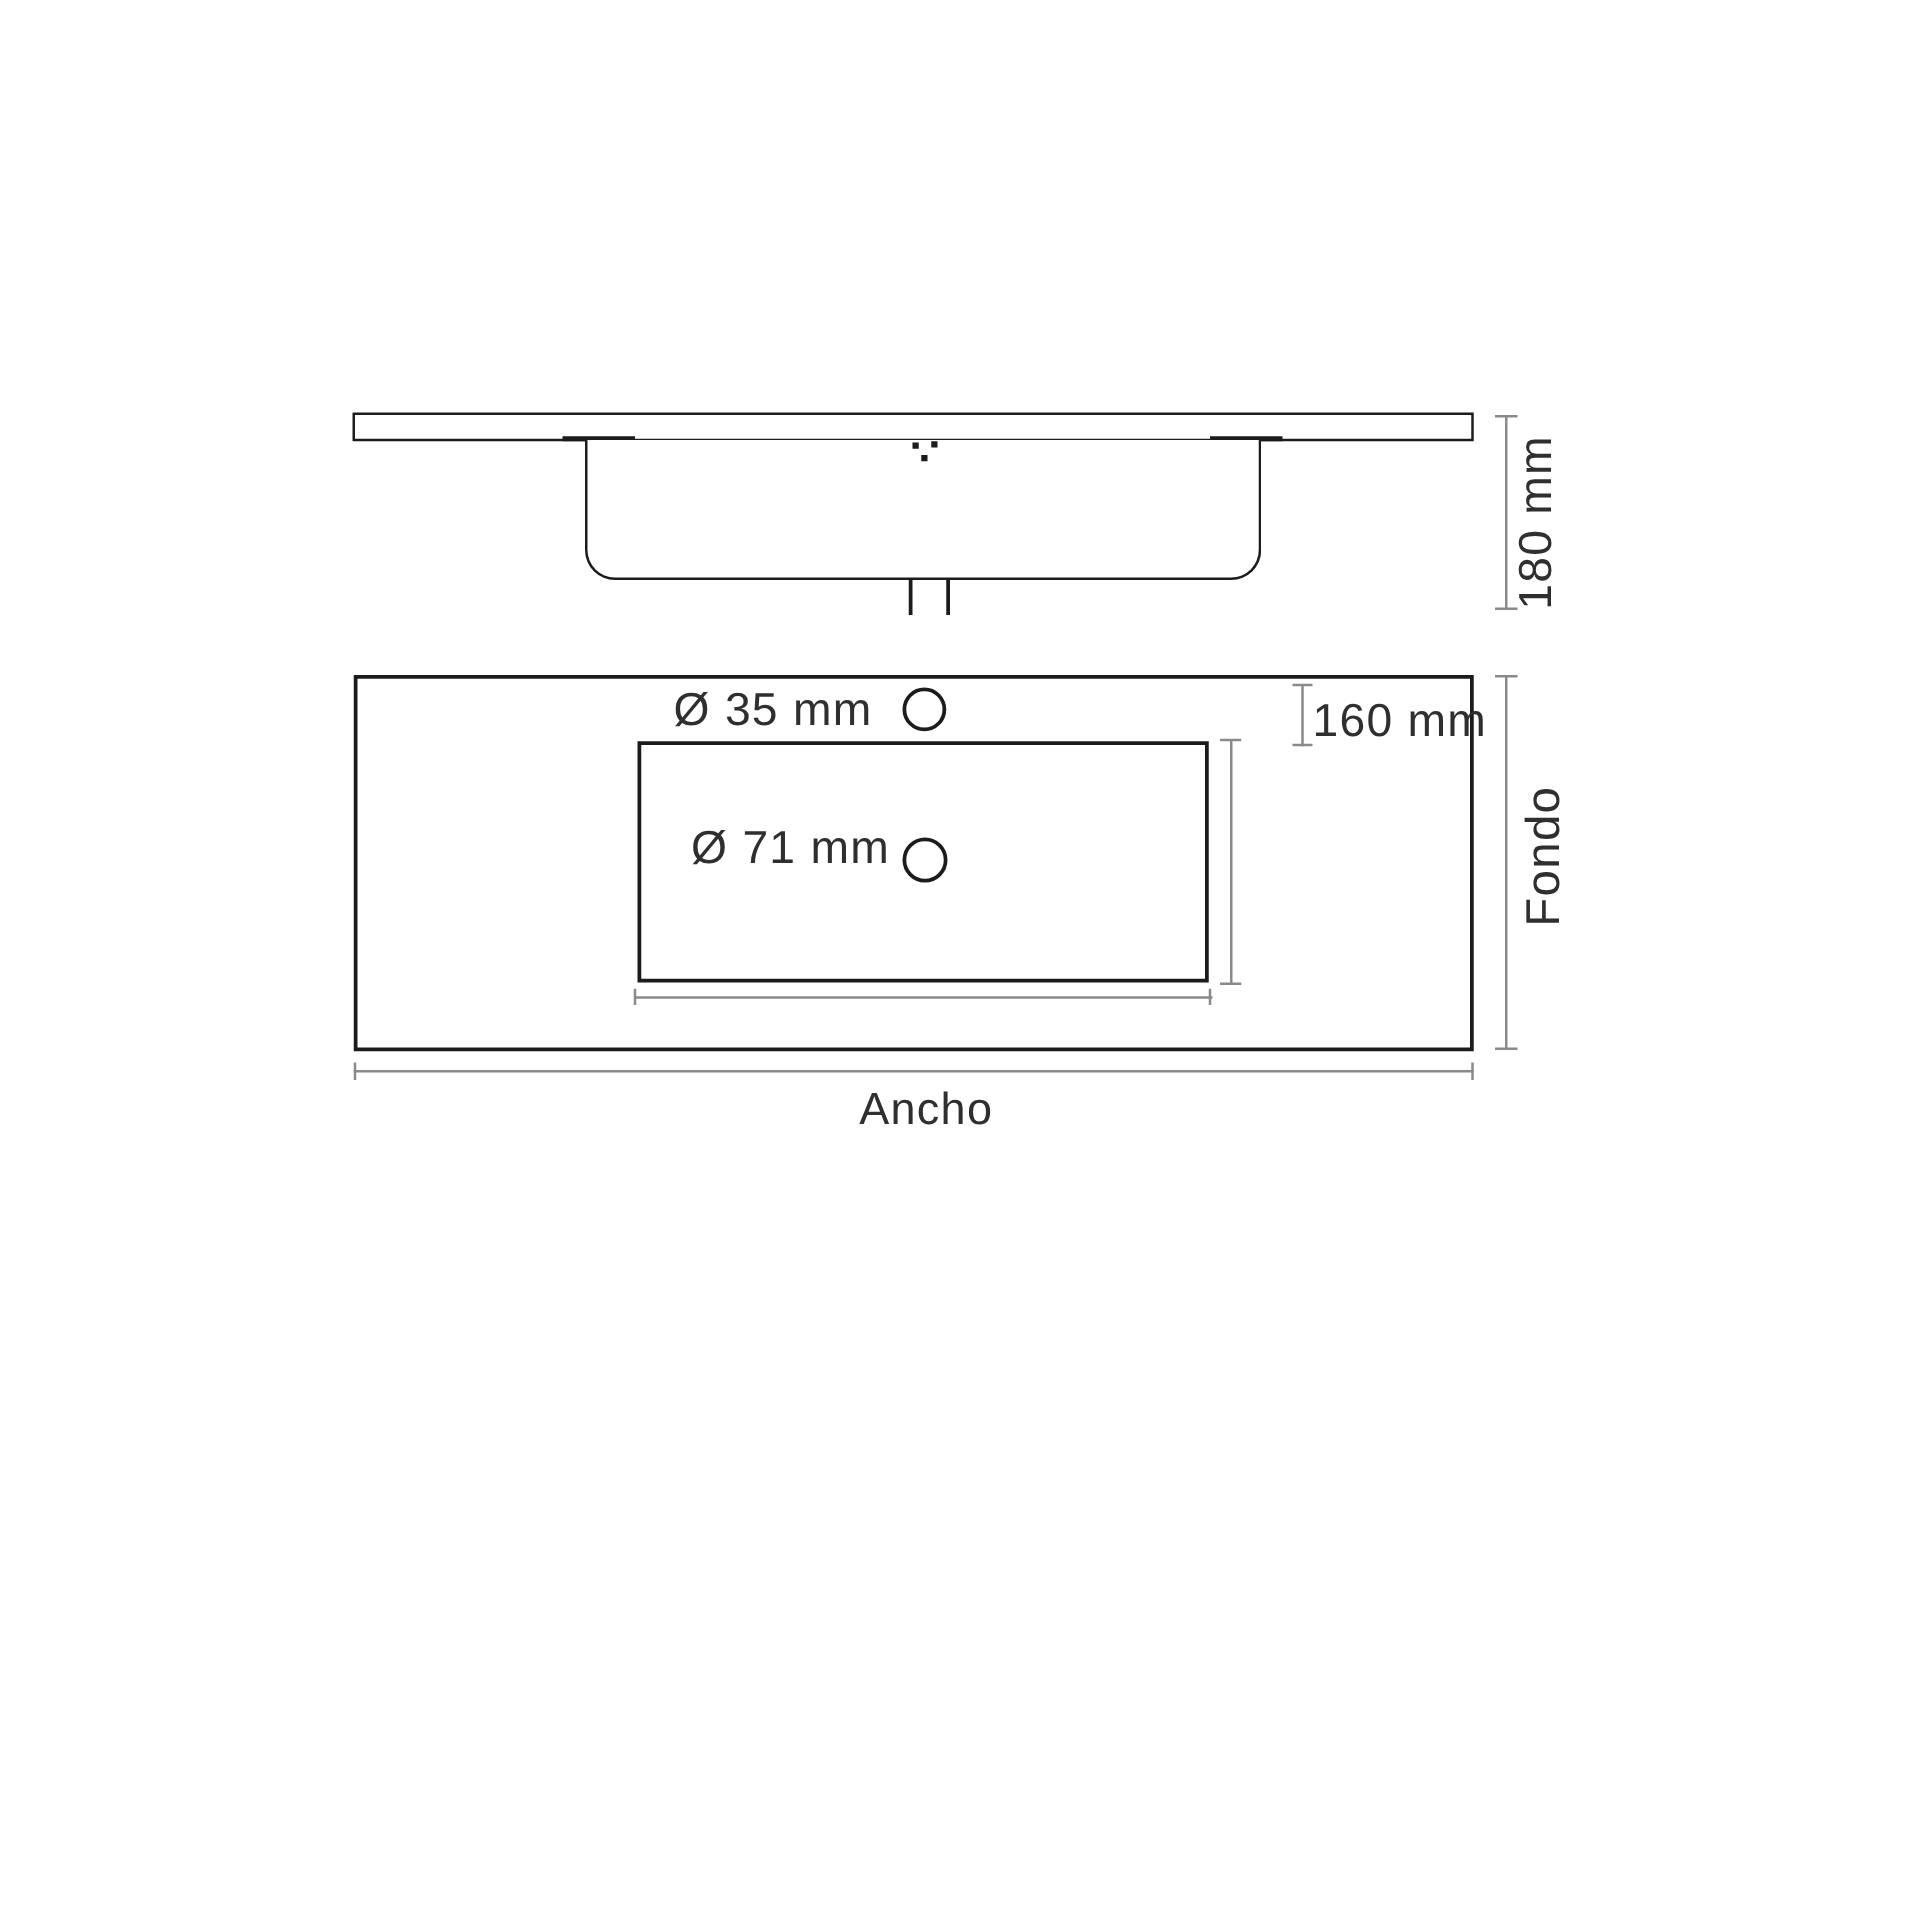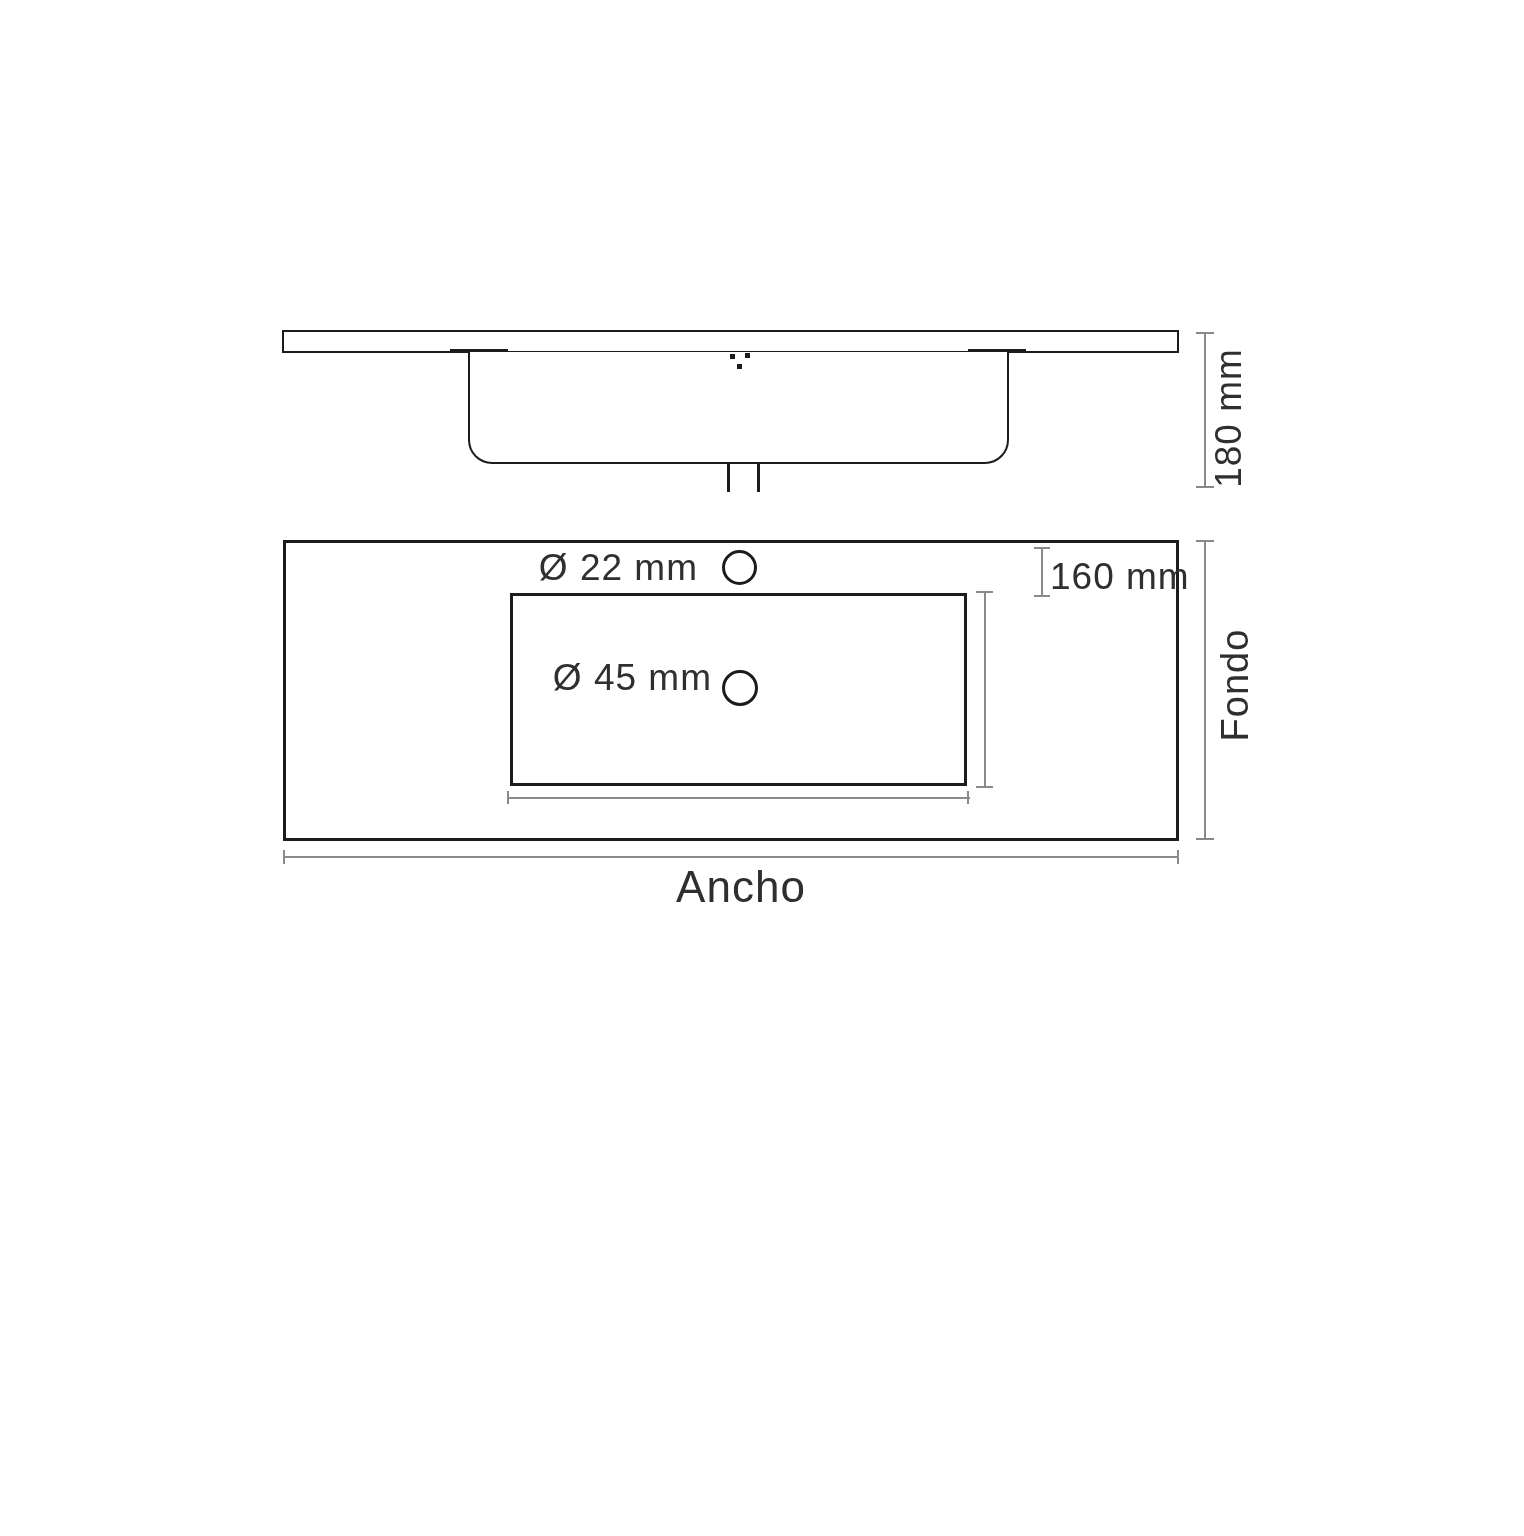--- a/index.html
+++ b/index.html
@@ -93,24 +93,24 @@
     <div class="abs lbl lbl-center rot" style="left:1148px; top:398px; width:160px; height:40px;">180 mm</div>
   </div>
 
   <div>
 
     <div class="abs plan-rect" style="left:283px; top:540px; width:896px; height:301px;"></div>
 
     <div class="abs plan-rect" style="left:510px; top:593px; width:457px; height:193px;"></div>
 
     <div class="abs hole-circle" style="left:722px; top:550px; width:35px; height:35px;"></div>
-    <div class="abs lbl lbl-right" style="left:478px; top:547px; width:220px;">Ø 22 mm</div>
+    <div class="abs lbl lbl-right" style="left:478px; top:547px; width:220px;">Ø 35 mm</div>
 
     <div class="abs hole-circle" style="left:722px; top:670px; width:36px; height:36px;"></div>
-    <div class="abs lbl lbl-right" style="left:492px; top:657px; width:220px;">Ø 45 mm</div>
+    <div class="abs lbl lbl-right" style="left:492px; top:657px; width:220px;">Ø 71 mm</div>
 
     <div class="abs dim-v" style="left:1041px; top:548px; height:49px;"></div>
     <div class="abs tick-h" style="left:1034px; top:547px; width:16px;"></div>
     <div class="abs tick-h" style="left:1034px; top:595px; width:16px;"></div>
     <div class="abs lbl" style="left:1050px; top:556px;">160 mm</div>
 
     <div class="abs dim-v" style="left:984px; top:592px; height:196px;"></div>
     <div class="abs tick-h" style="left:976px; top:591px; width:17px;"></div>
     <div class="abs tick-h" style="left:976px; top:786px; width:17px;"></div>
 
@@ -119,16 +119,16 @@
     <div class="abs tick-v" style="left:967px; top:791px; height:13px;"></div>
 
     <div class="abs dim-v" style="left:1204px; top:540px; height:300px;"></div>
     <div class="abs tick-h" style="left:1196px; top:540px;"></div>
     <div class="abs tick-h" style="left:1196px; top:838px;"></div>
     <div class="abs lbl lbl-center rot" style="left:1154px; top:665px; width:160px; height:40px; font-size:38px;">Fondo</div>
 
     <div class="abs dim-h" style="left:283px; top:856px; width:896px;"></div>
     <div class="abs tick-v" style="left:283px; top:850px;"></div>
     <div class="abs tick-v" style="left:1177px; top:850px;"></div>
-    <div class="abs lbl lbl-center" style="left:591px; top:866px; width:300px; font-size:44px;">Ancho</div>
+    <div class="abs lbl lbl-center" style="left:591px; top:866px; width:300px; font-size:36px;">Ancho</div>
   </div>
 
 </div>
 
 </body></html>

